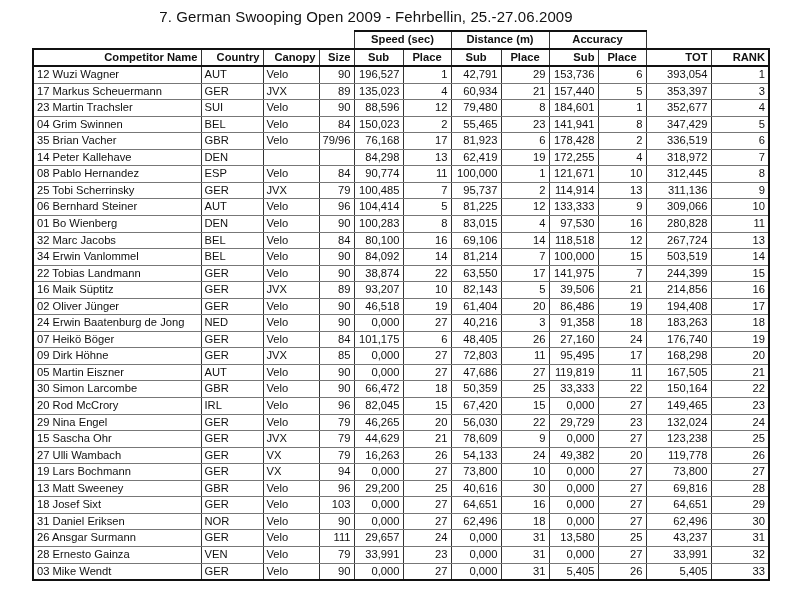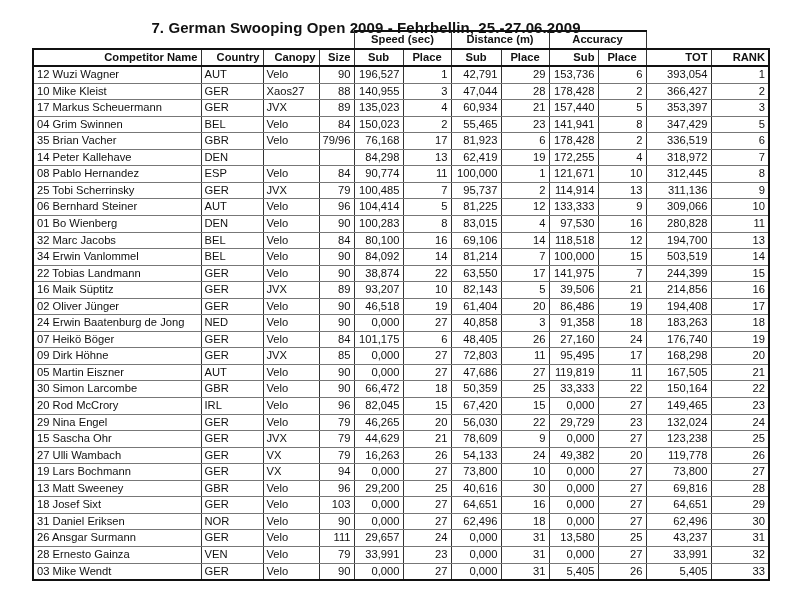--- a/index.html
+++ b/index.html
@@ -1,17 +1,17 @@
 <!DOCTYPE html>
 <html><head>
 <meta charset="utf-8">
 <style>
   html, body { margin:0; padding:0; background:#ffffff; }
   body { width:800px; height:600px; position:relative; overflow:hidden; font-family:"Liberation Sans", sans-serif; color:#111; }
-  .title { position:absolute; top:19px; left:0; width:732px; text-align:center; font-size:15px; font-weight:bold; letter-spacing:0.1px; }
+  .title { position:absolute; top:8px; left:0; width:732px; text-align:center; font-size:15px; font-weight:normal; letter-spacing:0.1px; }
   table.results { position:absolute; left:32px; top:30px; border-collapse:collapse; table-layout:fixed; font-size:11.2px; }
   table.results td, table.results th { padding:0 3px; height:15.55px; line-height:15.55px; white-space:nowrap; overflow:hidden; border:1px solid #333; border-top:1px solid #777; border-bottom:1px solid #777; }
   th { font-weight:bold; text-align:right; }
   th.ctr { text-align:center; }
   th.grp { text-align:center; border-top:2px solid #111 !important; border-left:2px solid #111; border-right:2px solid #111;margin-top:48px; }
   th.blank { border:none !important; }
   tr.hdr th { border-top:2px solid #111; border-bottom:2px solid #111; }
   td.num { text-align:right; }
   td.left { text-align:left; }
   td.thick-l, th.thick-l { border-left:2px solid #111; }
@@ -71,46 +71,46 @@
         <td class="num thick-l">196,527</td>
         <td class="num">1</td>
         <td class="num thick-l">42,791</td>
         <td class="num">29</td>
         <td class="num thick-l">153,736</td>
         <td class="num">6</td>
         <td class="num thick-l">393,054</td>
         <td class="num thick-l edge-r">1</td>
       </tr>
       <tr>
-        <td class="left edge-l">10 Mike Kleist</td>
-        <td class="left">GER</td>
-        <td class="left">Xaos27</td>
-        <td class="num">88</td>
-        <td class="num thick-l">140,955</td>
-        <td class="num">3</td>
-        <td class="num thick-l">47,044</td>
-        <td class="num">28</td>
-        <td class="num thick-l">178,428</td>
-        <td class="num">2</td>
-        <td class="num thick-l">366,427</td>
-        <td class="num thick-l edge-r">2</td>
-      </tr>
-      <tr>
         <td class="left edge-l">17 Markus Scheuermann</td>
         <td class="left">GER</td>
         <td class="left">JVX</td>
         <td class="num">89</td>
         <td class="num thick-l">135,023</td>
         <td class="num">4</td>
         <td class="num thick-l">60,934</td>
         <td class="num">21</td>
         <td class="num thick-l">157,440</td>
         <td class="num">5</td>
         <td class="num thick-l">353,397</td>
         <td class="num thick-l edge-r">3</td>
+      </tr>
+      <tr>
+        <td class="left edge-l">23 Martin Trachsler</td>
+        <td class="left">SUI</td>
+        <td class="left">Velo</td>
+        <td class="num">90</td>
+        <td class="num thick-l">88,596</td>
+        <td class="num">12</td>
+        <td class="num thick-l">79,480</td>
+        <td class="num">8</td>
+        <td class="num thick-l">184,601</td>
+        <td class="num">1</td>
+        <td class="num thick-l">352,677</td>
+        <td class="num thick-l edge-r">4</td>
       </tr>
       <tr>
         <td class="left edge-l">04 Grim Swinnen</td>
         <td class="left">BEL</td>
         <td class="left">Velo</td>
         <td class="num">84</td>
         <td class="num thick-l">150,023</td>
         <td class="num">2</td>
         <td class="num thick-l">55,465</td>
         <td class="num">23</td>
@@ -207,21 +207,21 @@
         <td class="left edge-l">32 Marc Jacobs</td>
         <td class="left">BEL</td>
         <td class="left">Velo</td>
         <td class="num">84</td>
         <td class="num thick-l">80,100</td>
         <td class="num">16</td>
         <td class="num thick-l">69,106</td>
         <td class="num">14</td>
         <td class="num thick-l">118,518</td>
         <td class="num">12</td>
-        <td class="num thick-l">194,700</td>
+        <td class="num thick-l">267,724</td>
         <td class="num thick-l edge-r">13</td>
       </tr>
       <tr>
         <td class="left edge-l">34 Erwin Vanlommel</td>
         <td class="left">BEL</td>
         <td class="left">Velo</td>
         <td class="num">90</td>
         <td class="num thick-l">84,092</td>
         <td class="num">14</td>
         <td class="num thick-l">81,214</td>
@@ -273,21 +273,21 @@
         <td class="num thick-l">194,408</td>
         <td class="num thick-l edge-r">17</td>
       </tr>
       <tr>
         <td class="left edge-l">24 Erwin Baatenburg de Jong</td>
         <td class="left">NED</td>
         <td class="left">Velo</td>
         <td class="num">90</td>
         <td class="num thick-l">0,000</td>
         <td class="num">27</td>
-        <td class="num thick-l">40,858</td>
+        <td class="num thick-l">40,216</td>
         <td class="num">3</td>
         <td class="num thick-l">91,358</td>
         <td class="num">18</td>
         <td class="num thick-l">183,263</td>
         <td class="num thick-l edge-r">18</td>
       </tr>
       <tr>
         <td class="left edge-l">07 Heikö Böger</td>
         <td class="left">GER</td>
         <td class="left">Velo</td>

